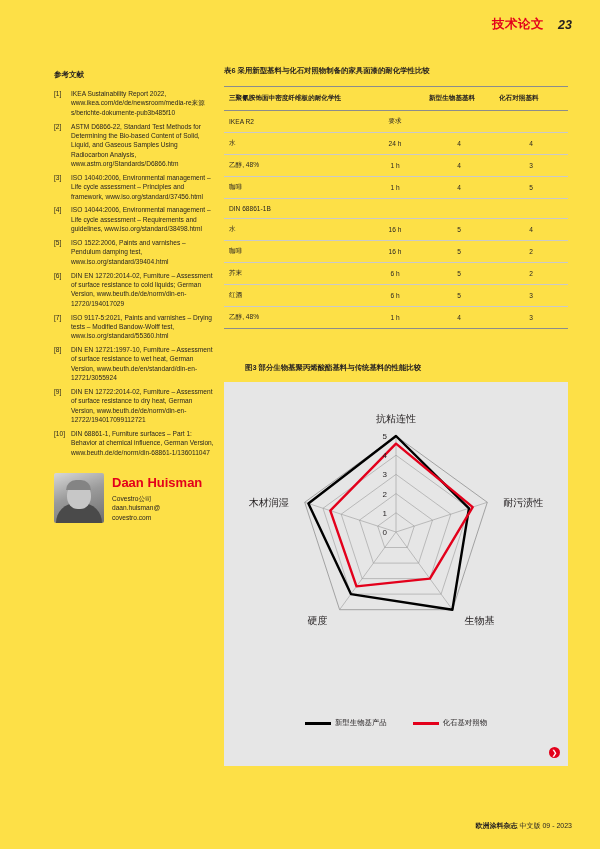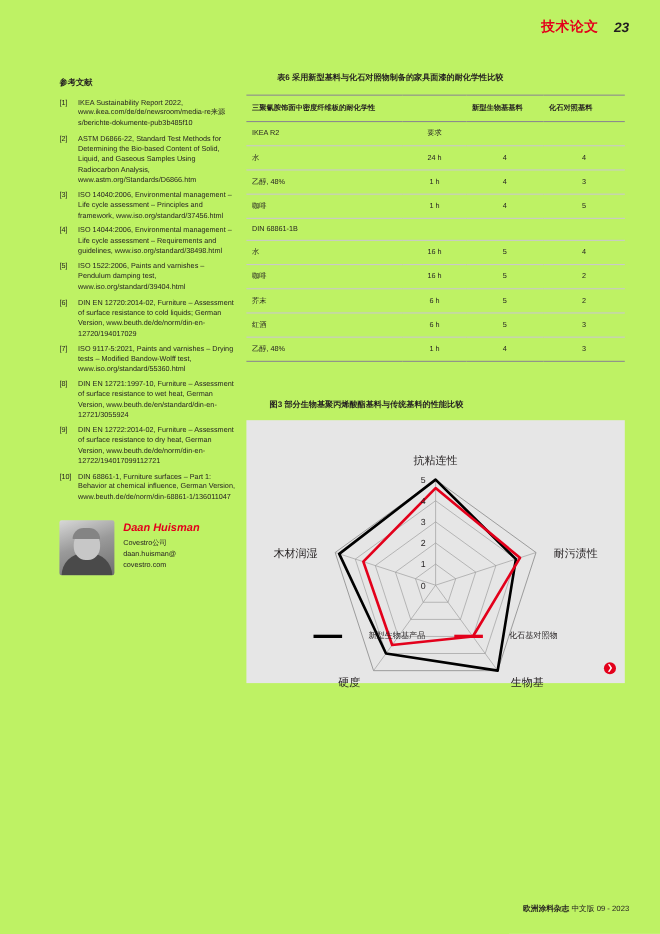--- a/index.html
+++ b/index.html
@@ -9,21 +9,21 @@
     height: 849px;
     background: #ffffff;
     font-family: "Liberation Sans", sans-serif;
     color: #231f20;
     position: relative;
     overflow: hidden;
   }
   .page {
     position: absolute;
     inset: 0;
-    background: #bef264;
+    background: #fde047;
   }
   
   .header {
     position: absolute;
     top: 16px;
     right: 28px;
     display: flex;
     align-items: center;
     gap: 14px;
   }
@@ -103,37 +103,36 @@
     left: 2px; bottom: 0;
   }
   .avatar .hair {
     position:absolute;
     width: 25px; height: 10px;
     background:#8e8376;
     border-radius: 12px 12px 0 0;
     left: 12px; top: 7px;
   }
   .author-info { font-size: 6.6px; line-height: 1.5; }
-  .author-name { color: #e3001b; font-weight: bold; font-size: 10px; margin-bottom: 1px; font-style: italic;}
+  .author-name { color: #e3001b; font-weight: bold; font-size: 13px; margin-bottom: 1px;}
   .author-line { color:#231f20; }
 
   
   .right-col {
     position: absolute;
     left: 224px;
     top: 66px;
     width: 344px;
   }
   .fig-caption {
     font-size: 7.4px;
     font-weight: bold;
     color: #231f20;
     margin-bottom: 10px;
     line-height: 1.4;
-    margin-left: 28px;
   }
 
   
   table.data {
     width: 100%;
     border-collapse: collapse;
     font-size: 6.6px;
     color: #231f20;
   }
   table.data th, table.data td {
@@ -162,34 +161,34 @@
   
   .chart-caption {
     font-size: 7.4px;
     font-weight: bold;
     margin: 34px 0 9px 0;
     padding-left: 21px;
   }
   .chart-box {
     background: #e6e6e6;
     width: 344px;
-    height: 239px;
+    height: 384px;
     position: relative;
   }
   .chart-box svg { display:block; }
   .legend {
     position: absolute;
     bottom: 38px;
     left: 0; right: 0;
     display: flex;
     justify-content: center;
     gap: 26px;
     font-size: 7.4px;
   }
-  .legend .item { display: flex; align-items: center; gap: 24px; }
+  .legend .item { display: flex; align-items: center; gap: 4px; }
   .legend .swatch { width: 26px; height: 3px; display:inline-block; }
   .legend .swatch.black { background: #000; }
   .legend .swatch.red { background: #e3001b; }
 
   .arrow {
     position: absolute;
     right: 8px;
     bottom: 8px;
     width: 11px; height: 11px;
     border-radius: 50%;

